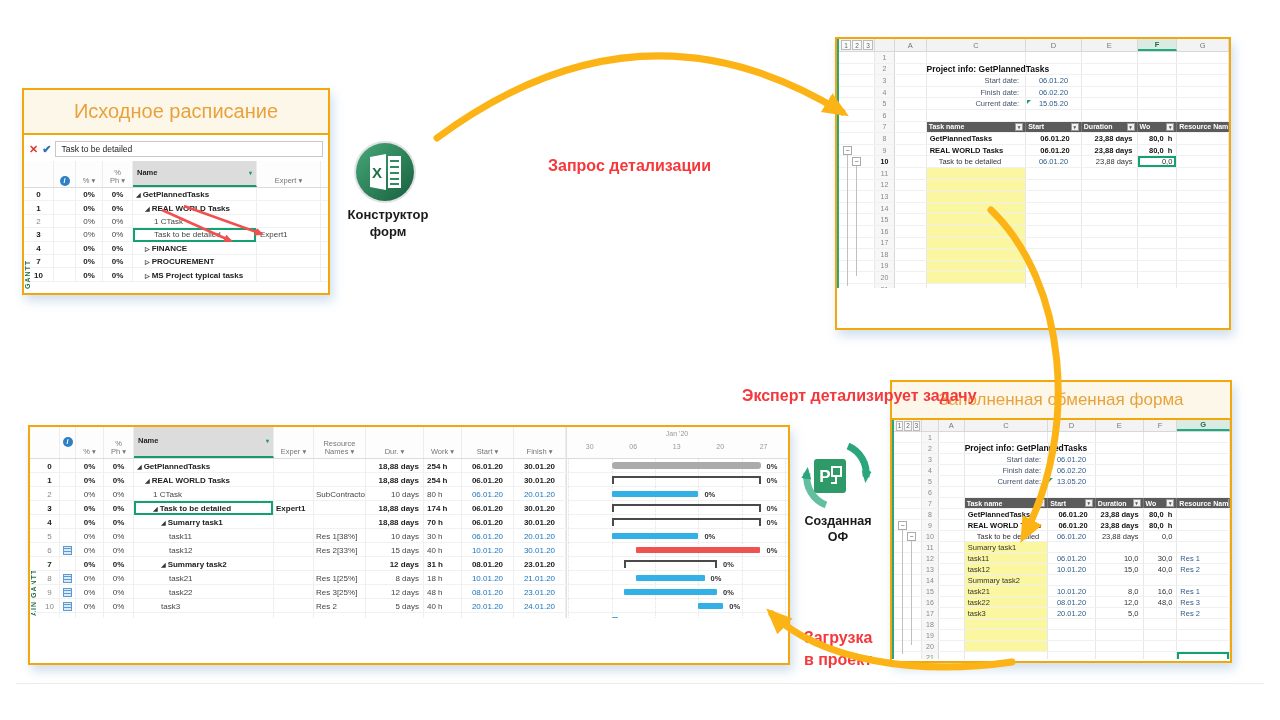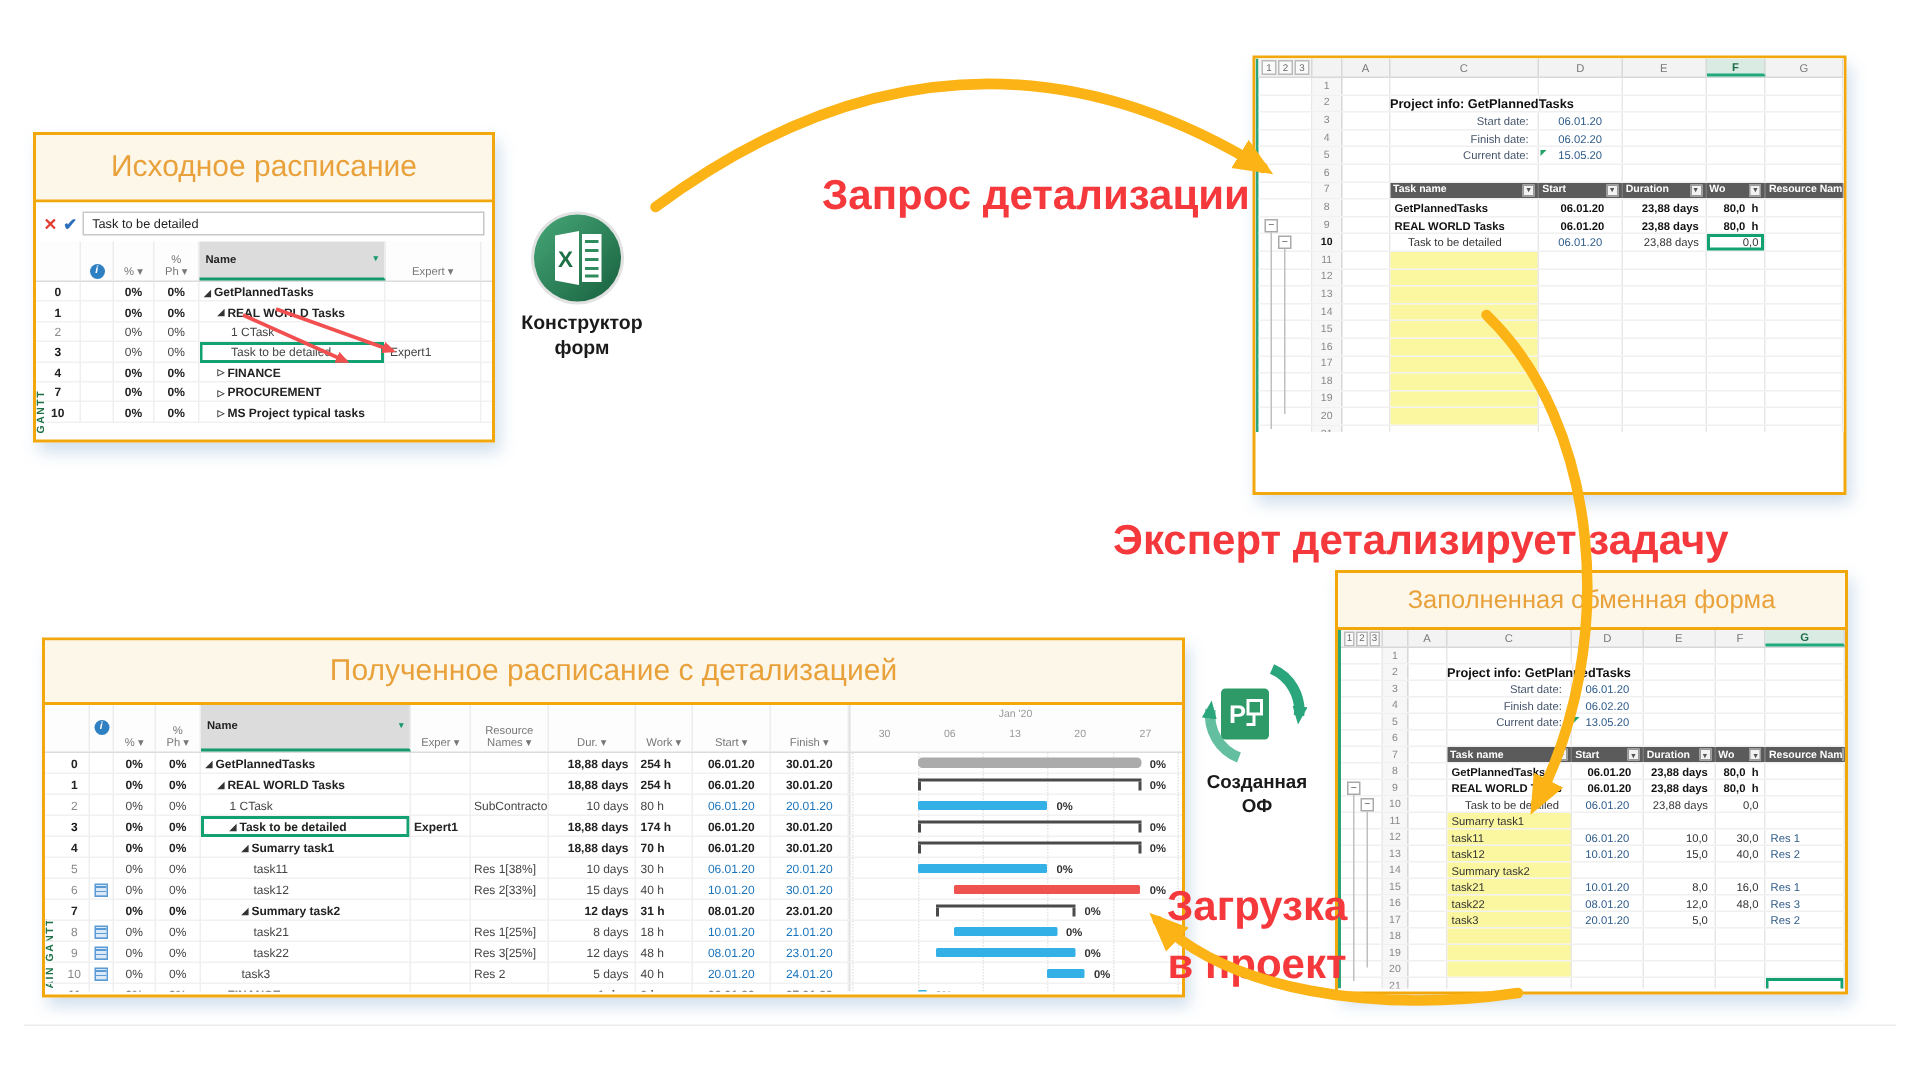--- a/index.html
+++ b/index.html
@@ -11,22 +11,22 @@
   .canvas{position:relative;width:1280px;height:720px;background:#fff;
     font-family:"Liberation Sans",sans-serif;overflow:hidden;}
   .panel{position:absolute;border:2px solid var(--ob);background:#fff;
     box-shadow:3px 6px 10px rgba(150,185,215,.45);}
   .ptitle{border-bottom:2px solid var(--ob);background:#FDF7EA;color:var(--ot);
     display:flex;align-items:center;justify-content:center;white-space:nowrap;}
   .pbody{position:relative;background:#fff;overflow:hidden;}
   .vlabel{position:absolute;left:0px;bottom:2px;width:11px;color:var(--gdk);
     font-size:7px;font-weight:bold;letter-spacing:1px;writing-mode:vertical-rl;
     transform:rotate(180deg);overflow:hidden;}
-  .redlabel{position:absolute;color:var(--red);font-size:28px;font-weight:600;
-    white-space:nowrap;z-index:40;}
+  .redlabel{position:absolute;color:var(--red);font-size:16px;font-weight:600;
+    white-space:nowrap;z-index:40;margin-top:43px;}
   .iconlabel{position:absolute;color:#1a1a1a;font-size:13px;font-weight:bold;
     text-align:center;line-height:1.3;z-index:40;}
   .overlay{position:absolute;left:0;top:0;width:1280px;height:720px;z-index:60;pointer-events:none;}
   .divider{position:absolute;left:16px;right:16px;top:683px;height:1px;background:#ECECEC;}
 
   
   .editbar{display:flex;align-items:center;gap:4px;margin:4px 5px 2px 5px;height:20px;}
   .editbar .xb{color:#E03C31;font-weight:bold;font-size:11px;}
   .editbar .cb{color:#2C6FBB;font-weight:bold;font-size:11px;}
   .editfield{flex:1;border:1px solid #C8C8C8;background:#fff;font-size:8.5px;
@@ -651,21 +651,20 @@
             <div class="oline" style="left: 8px; top: 108px; height: 126px;"></div>
             <div class="oline" style="left: 17px; top: 119px; height: 106px;"></div>
             <div class="obox" style="left: 4px; top: 101px;">−</div>
             <div class="obox" style="left: 13px; top: 112px;">−</div>
           </div>
         </div>
     </div>
   </section>
 
   <section class="panel" style="left:28px;top:425px;width:762px;height:240px;">
-    <div class="ptitle" style="height:43px;font-size:20px;">Полученное расписание с детализацией</div>
     <div class="pbody" style="height:191px;">
       <div id="p3-grid" style="position: relative; height: 191px;">
           <div class="phdr" style="height: 32px; padding-left: 10px; position: relative;">
             <div class="phc" style="width: 20px;"></div>
             <div class="phc" style="width: 16px; align-items: center;"><span class="infoicon">i</span></div>
             <div class="phc" style="width: 28px;">% ▾</div>
             <div class="phc" style="width: 30px;">%
 Ph ▾</div>
             <div class="phc namehc" style="width: 140px;"><span>Name</span><span class="ar">▾</span></div>
             <div class="phc" style="width: 40px;">Exper ▾</div>

